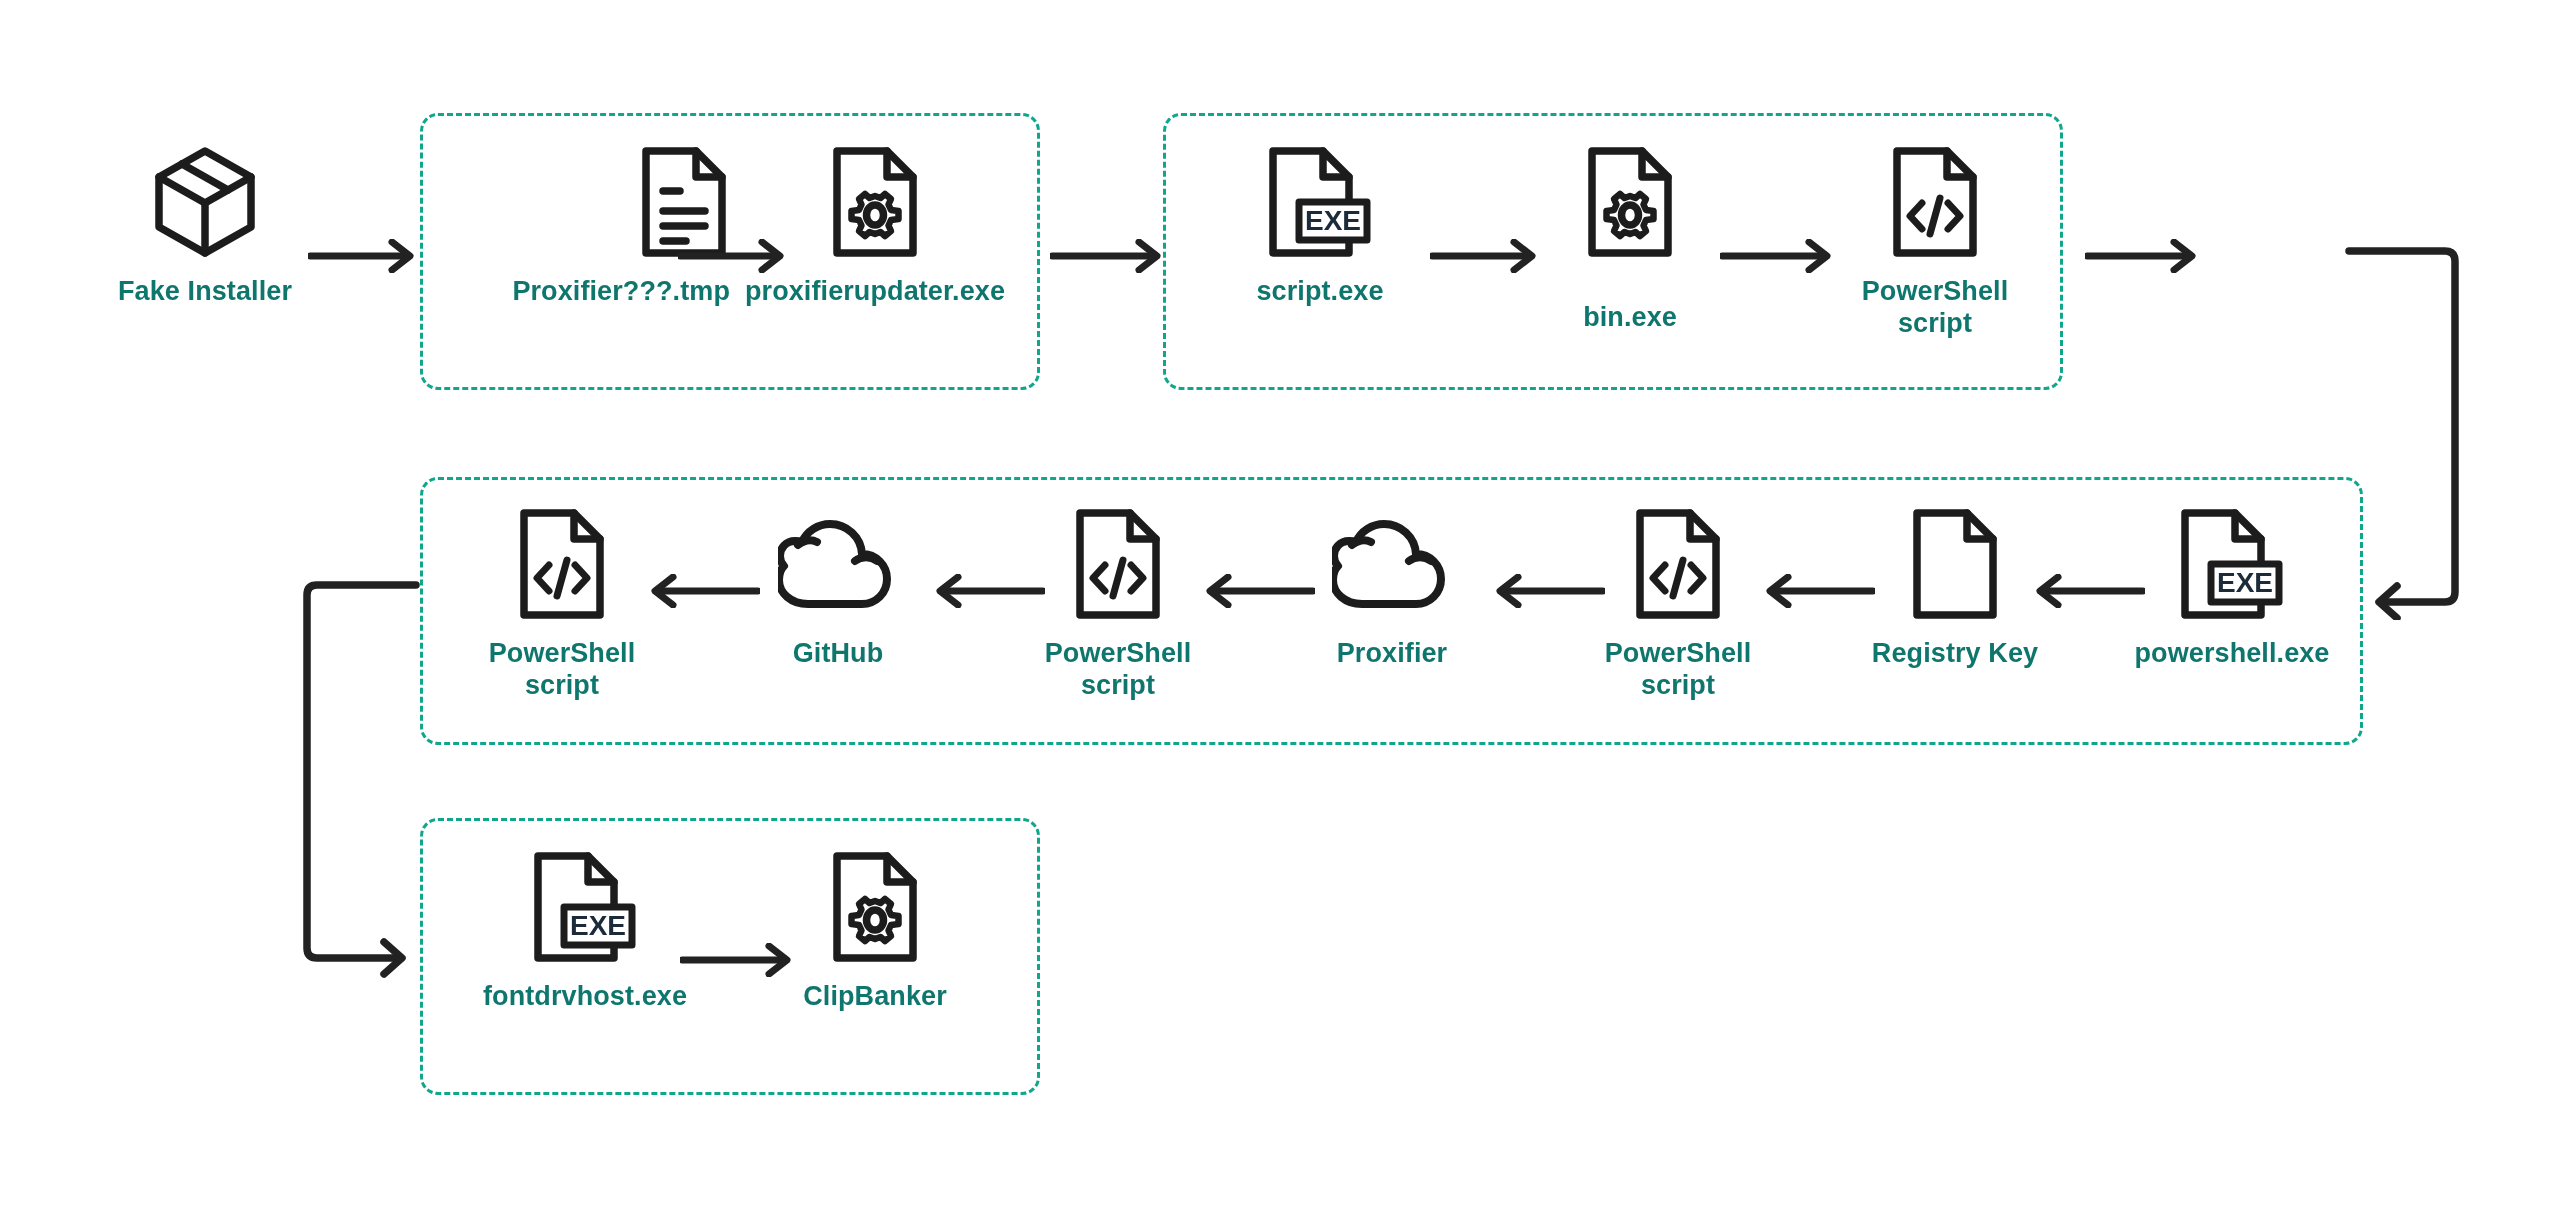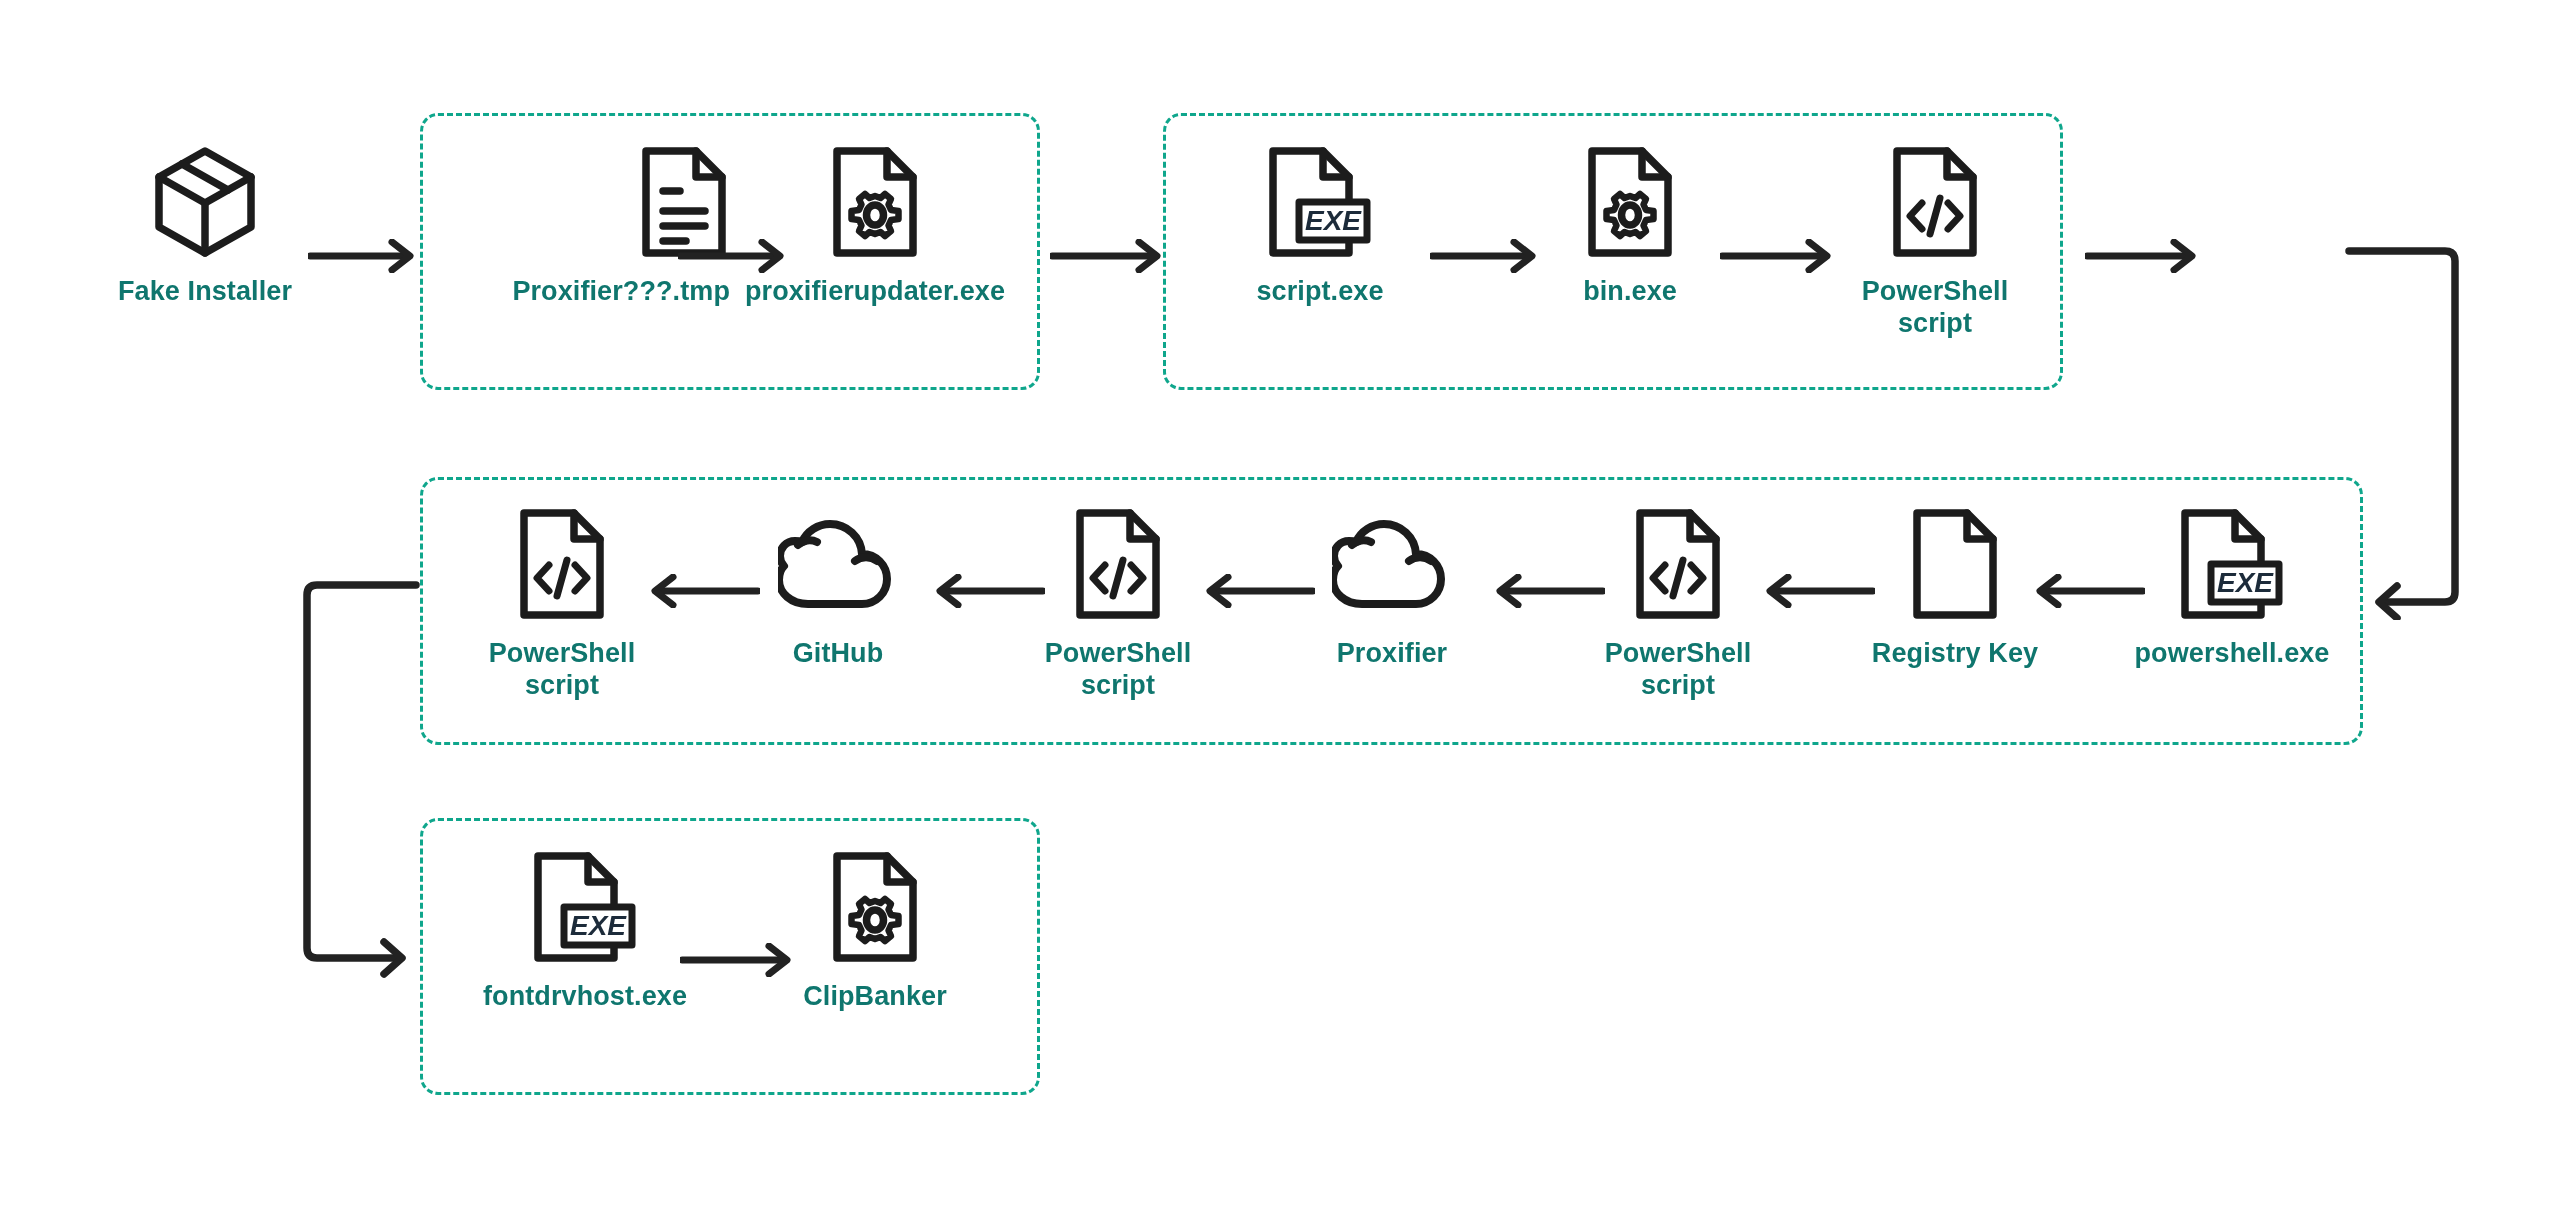--- a/index.html
+++ b/index.html
@@ -35,21 +35,20 @@
     flex-direction: column;
     align-items: center;
     width: 300px;
     margin-left: -150px;   
   }
   .node .icon-wrap {
     height: 124px;
     display: flex;
     align-items: center;
     justify-content: center;
-    font-style: italic;
   }
   .node .caption {
     margin-top: 12px;
     text-align: center;
     font-size: 27px;
     font-weight: 700;
     line-height: 1.18;
     color: #0f766e;
     letter-spacing: .1px;
     white-space: pre-line;
@@ -161,21 +160,21 @@
 
   <div class="arrow" style="left:1430px; top:236px;">
     <svg width="110" height="34" viewBox="0 0 110 34">
         <g stroke="#222" stroke-width="7" fill="none" stroke-linecap="round" stroke-linejoin="round">
           <line x1="2" y1="17" x2="100" y2="17"></line>
           <polyline points="84,3 102,17 84,31"></polyline>
         </g>
       </svg>
   </div>
 
-  <div class="node" style="left:1630px; top:140px;">
+  <div class="node" style="left:1630px; top:140px;gap:26px;">
     <div class="icon-wrap">
       <svg width="92" height="112" viewBox="0 0 92 112" fill="none" stroke="#1c1c1c" stroke-width="7.5" stroke-linejoin="round" stroke-linecap="round">
         <path d="M8 5 H58 L84 31 V107 H8 Z"></path>
         <path d="M58 5 V31 H84"></path>
         <path d="M46 50 l5.5 2 4.5-4 6 5 -2.5 5.5 2.5 5.5 7.5 1 v8 l-7.5 1 -2.5 5.5 2.5 5.5 -6 5 -4.5-4 -5.5 2 -5.5-2 -4.5 4 -6-5 2.5-5.5 -2.5-5.5 -7.5-1 v-8 l7.5-1 2.5-5.5 -2.5-5.5 6-5 4.5 4z" stroke-width="6.5"></path>
         <ellipse cx="46" cy="69" rx="8.5" ry="10"></ellipse>
       </svg>
     </div>
     <div class="caption">bin.exe</div>
   </div>

